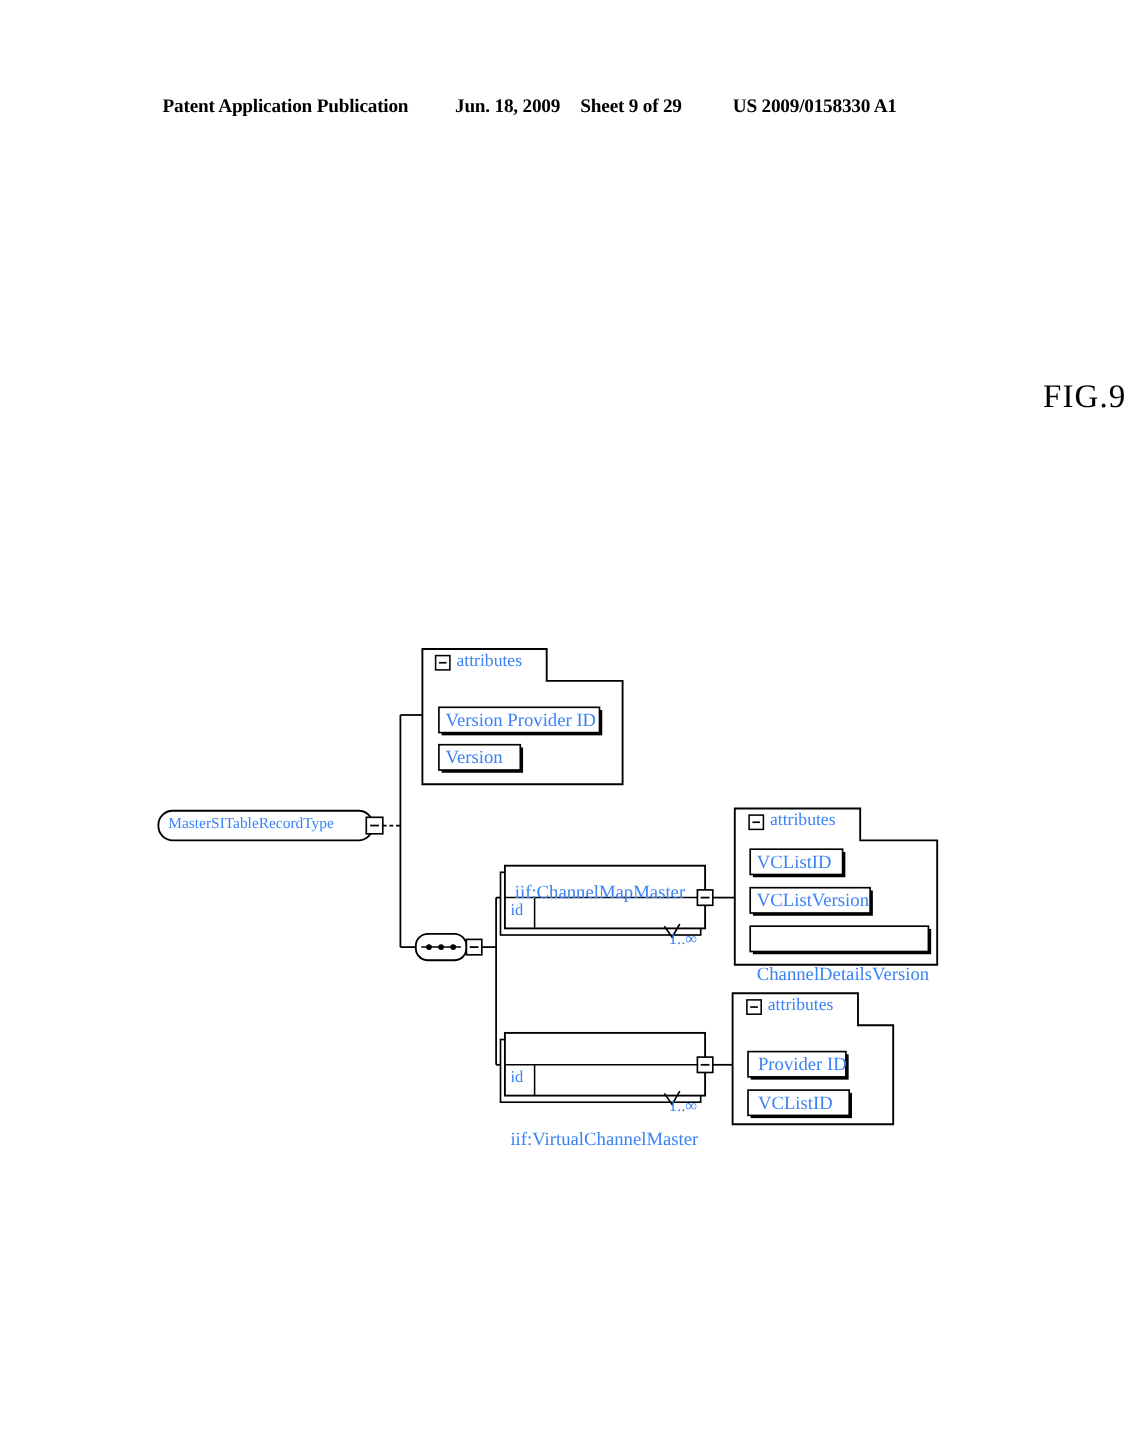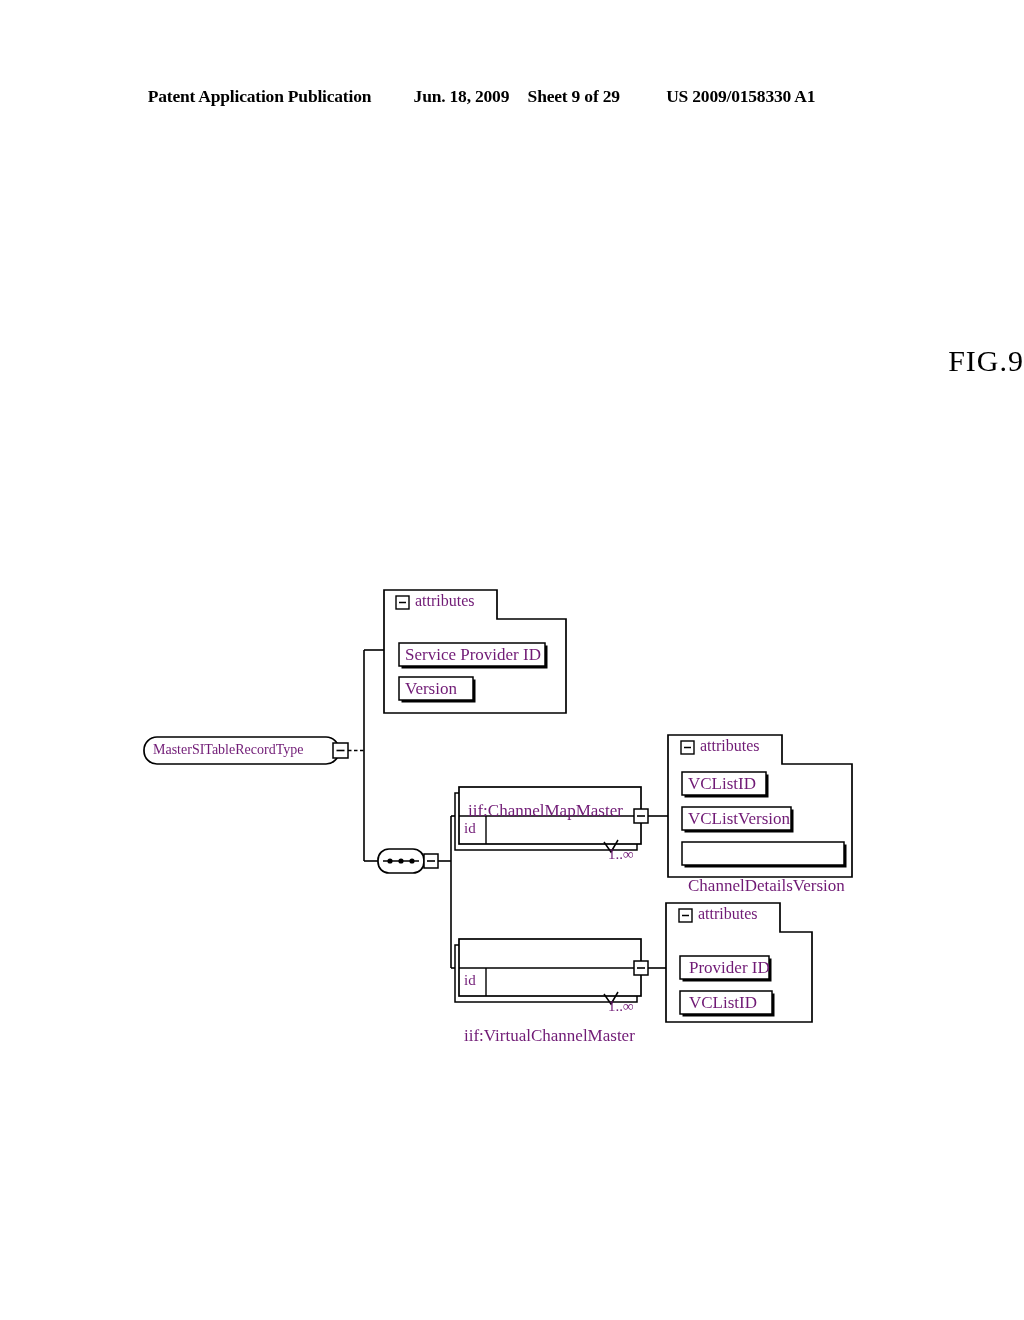--- a/index.html
+++ b/index.html
@@ -59,21 +59,21 @@
   #diagram svg {
     position: absolute;
     left: 0;
     top: 0;
   }
 
   .node-text {
     position: absolute;
     white-space: nowrap;
     font-family: "Liberation Serif", "DejaVu Serif", serif;
-    color: #701a75;
+    color: #3b82f6;
   }
   .t-root     { font-size: 14px; font-family: Liberation Serif, serif; }
   .t-attrhdr  { font-size: 16px; }
   .t-attrbox  { font-size: 17px; }
   .t-elem     { font-size: 17px; }
   .t-id       { font-size: 15px; }
   .t-card     { font-size: 15px; }
 </style>
 </head>
 <body>
@@ -170,21 +170,21 @@
       <rect x="680" y="956" width="89" height="23" fill="#fff" stroke="#000" stroke-width="1.5"></rect>
       <rect x="680" y="991" width="92" height="23" fill="#000" stroke="none" transform="translate(2.5,2.5)"></rect>
       <rect x="680" y="991" width="92" height="23" fill="#fff" stroke="#000" stroke-width="1.5"></rect>
 
     </g>
   </svg>
 
   <div class="node-text t-root" style="left:153px; top:742px;">MasterSITableRecordType</div>
 
   <div class="node-text t-attrhdr" style="left:415px; top:592px;">attributes</div>
-  <div class="node-text t-attrbox" style="left:405px; top:645px;">Service Provider ID</div>
+  <div class="node-text t-attrbox" style="left:405px; top:645px;">Version Provider ID</div>
   <div class="node-text t-attrbox" style="left:405px; top:679px;">Version</div>
 
   <div class="node-text t-elem" style="left:468px; top:791px;margin-top:10px;">iif:ChannelMapMaster</div>
   <div class="node-text t-id" style="left:464px; top:820px;">id</div>
   <div class="node-text t-card" style="left:608px; top:846px;">1..∞</div>
 
   <div class="node-text t-attrhdr" style="left:700px; top:737px;">attributes</div>
   <div class="node-text t-attrbox" style="left:688px; top:774px;">VCListID</div>
   <div class="node-text t-attrbox" style="left:688px; top:809px;">VCListVersion</div>
   <div class="node-text t-attrbox" style="left:688px; top:844px;margin-top:32px;">ChannelDetailsVersion</div>

